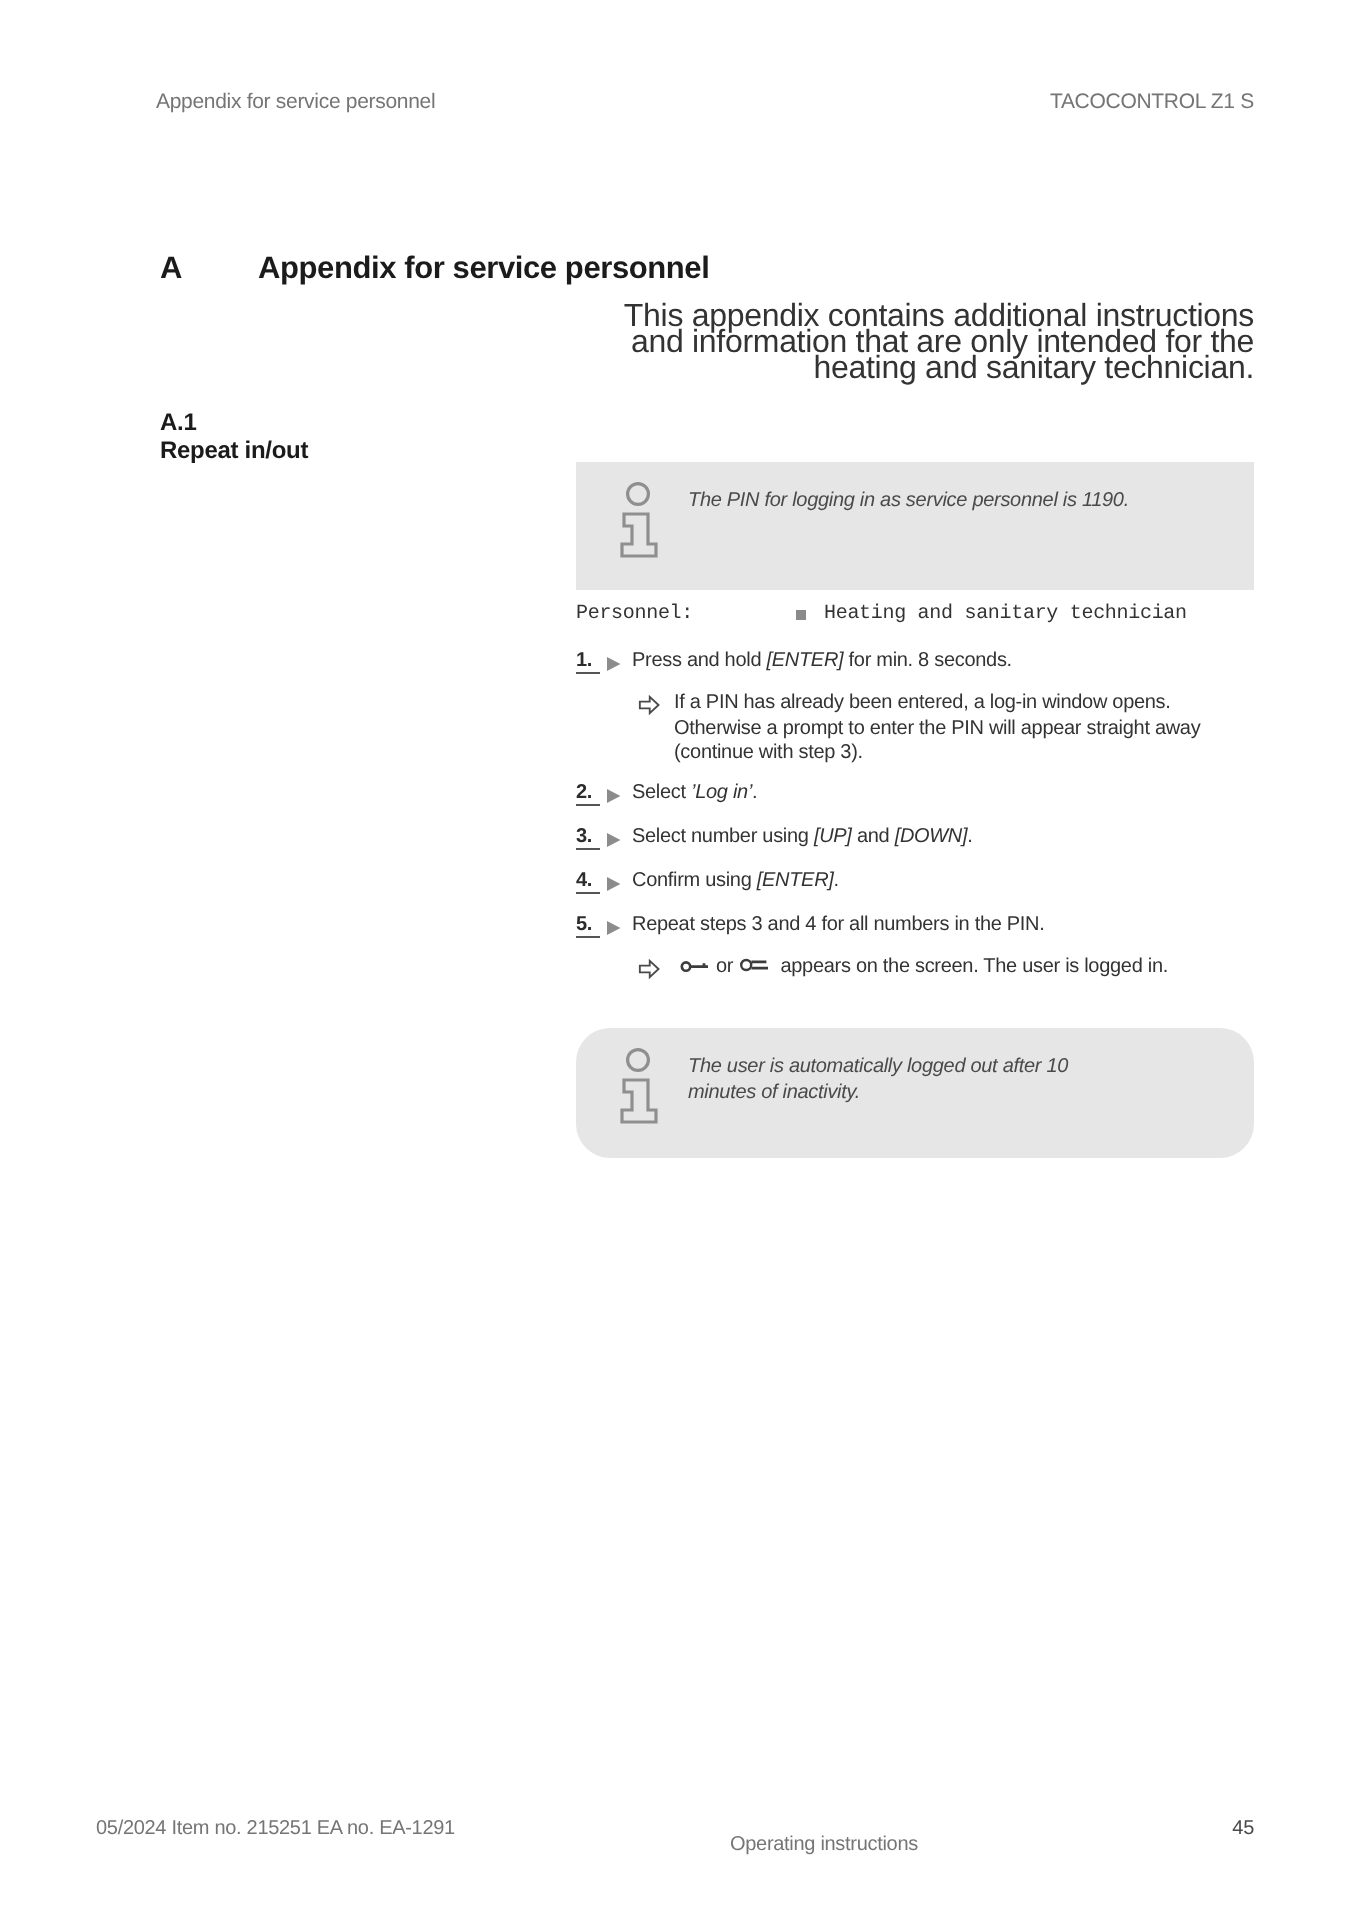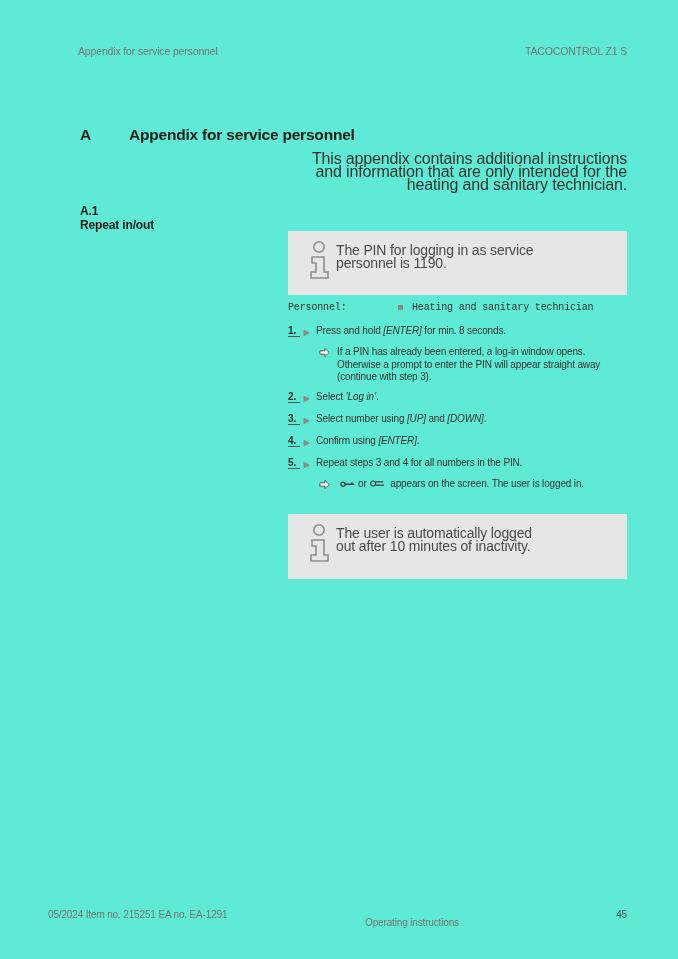--- a/index.html
+++ b/index.html
@@ -1,18 +1,18 @@
 <!DOCTYPE html>
 <html><head>
 <meta charset="utf-8">
 <style>
   html,body { margin:0; padding:0; background:#888; }
   .page {
     position:relative; width:678px; height:959px; margin:0 auto;
-    background:#5eead4; overflow:hidden;
+    background:#ffffff; overflow:hidden;
     font-family:"Liberation Sans", sans-serif;
     color:#333333; letter-spacing:-0.15px;
   }
   
   .page-header {
     position:absolute; top:45px; left:78px; right:51px;
     display:flex; justify-content:space-between;
     font-size:10.5px; color:#757575;
   }
   .page-footer {
@@ -39,25 +39,25 @@
     position:absolute; top:152px; left:288px; width:339px;
     font-size:16px; line-height:13px;text-align:right;
   }
 
   
   .info-box {
     position:absolute; left:288px; width:339px;
     background:#e6e6e6; display:flex; align-items:flex-start;
   }
   .info-box.first  { top:231px; height:64px; }
-  .info-box.second { top:514px; height:65px; }
+  .info-box.second { top:514px; height:65px;border-radius:17px; }
   .info-icon { margin:9px 0 0 17px; flex-shrink:0; }
   .info-text {
-    margin:13px 10px 0 1px; 
-    font-size:14px; line-height:13px; color:#4a4a4a; max-width:250px;
+    margin:13px 10px 0 9px; font-style:italic;
+    font-size:10px; line-height:13px; color:#4a4a4a; max-width:250px;
   }
   .info-box.second .info-text { max-width:212px; }
 
   
   .personnel {
     position:absolute; top:302px; left:288px; width:339px;
     display:flex; align-items:center; font-size:10px;font-family:Liberation Mono, monospace;
   }
   .personnel-label { width:110px; flex-shrink:0; }
   .square-bullet {

